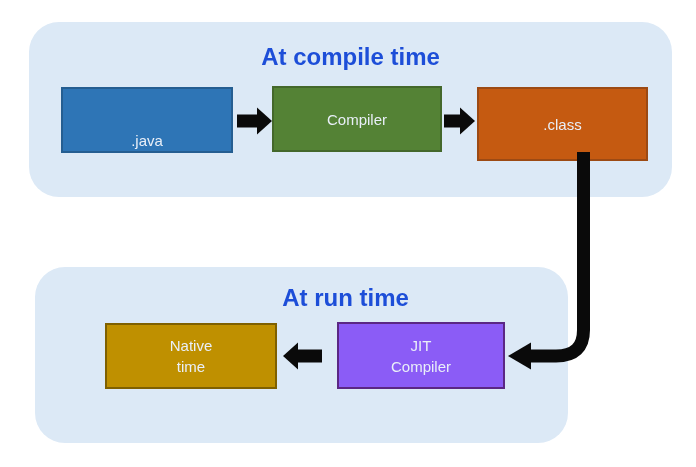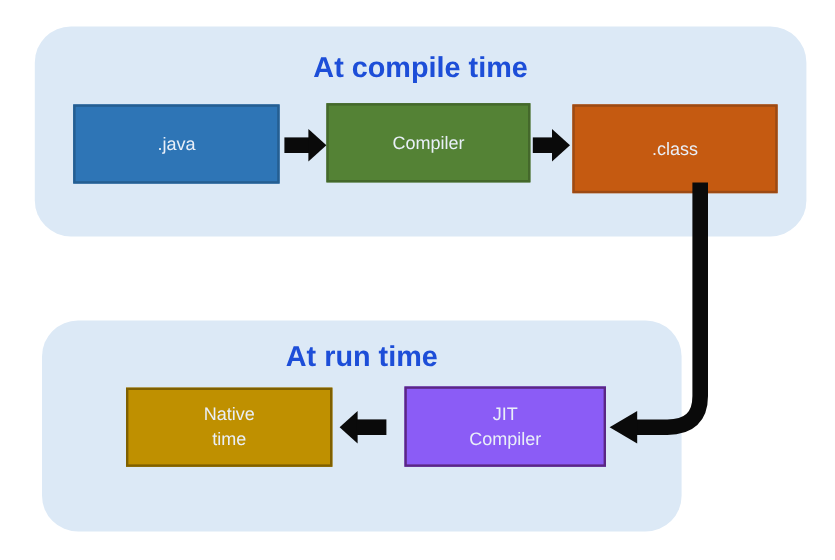--- a/index.html
+++ b/index.html
@@ -29,35 +29,35 @@
   .panel-title {
     position: absolute;
     width: 100%;
     text-align: center;
     font-size: 24px;
     font-weight: bold;
     color: #1d4ed8;
     letter-spacing: 0px;
   }
   .panel-compile .panel-title { top: 21px; }
-  .panel-runtime .panel-title { top: 17px; }
+  .panel-runtime .panel-title { top: 17px; margin-left: 44px; }
   .box {
     position: absolute;
     display: flex;
     flex-direction: column;
     align-items: center;
     justify-content: center;
     box-sizing: border-box;
     border: 2px solid transparent;
     color: #e9eff8;
     font-size: 15px;
     line-height: 21px;
     text-align: center;
   }
-  .box-java   { left: 61px;  top: 87px;  width: 172px; height: 66px; }
+  .box-java   { left: 61px;  top: 87px;  width: 172px; height: 66px; justify-content: flex-end; }
   .box-comp   { left: 272px; top: 86px;  width: 170px; height: 66px; }
   .box-class  { left: 477px; top: 87px;  width: 171px; height: 74px; }
   .box-native { left: 105px; top: 323px; width: 172px; height: 66px; }
   .box-jit    { left: 337px; top: 322px; width: 168px; height: 67px; }
   .arrow-layer {
     position: absolute;
     left: 0; top: 0;
     width: 696px; height: 467px;
     pointer-events: none;
   }

